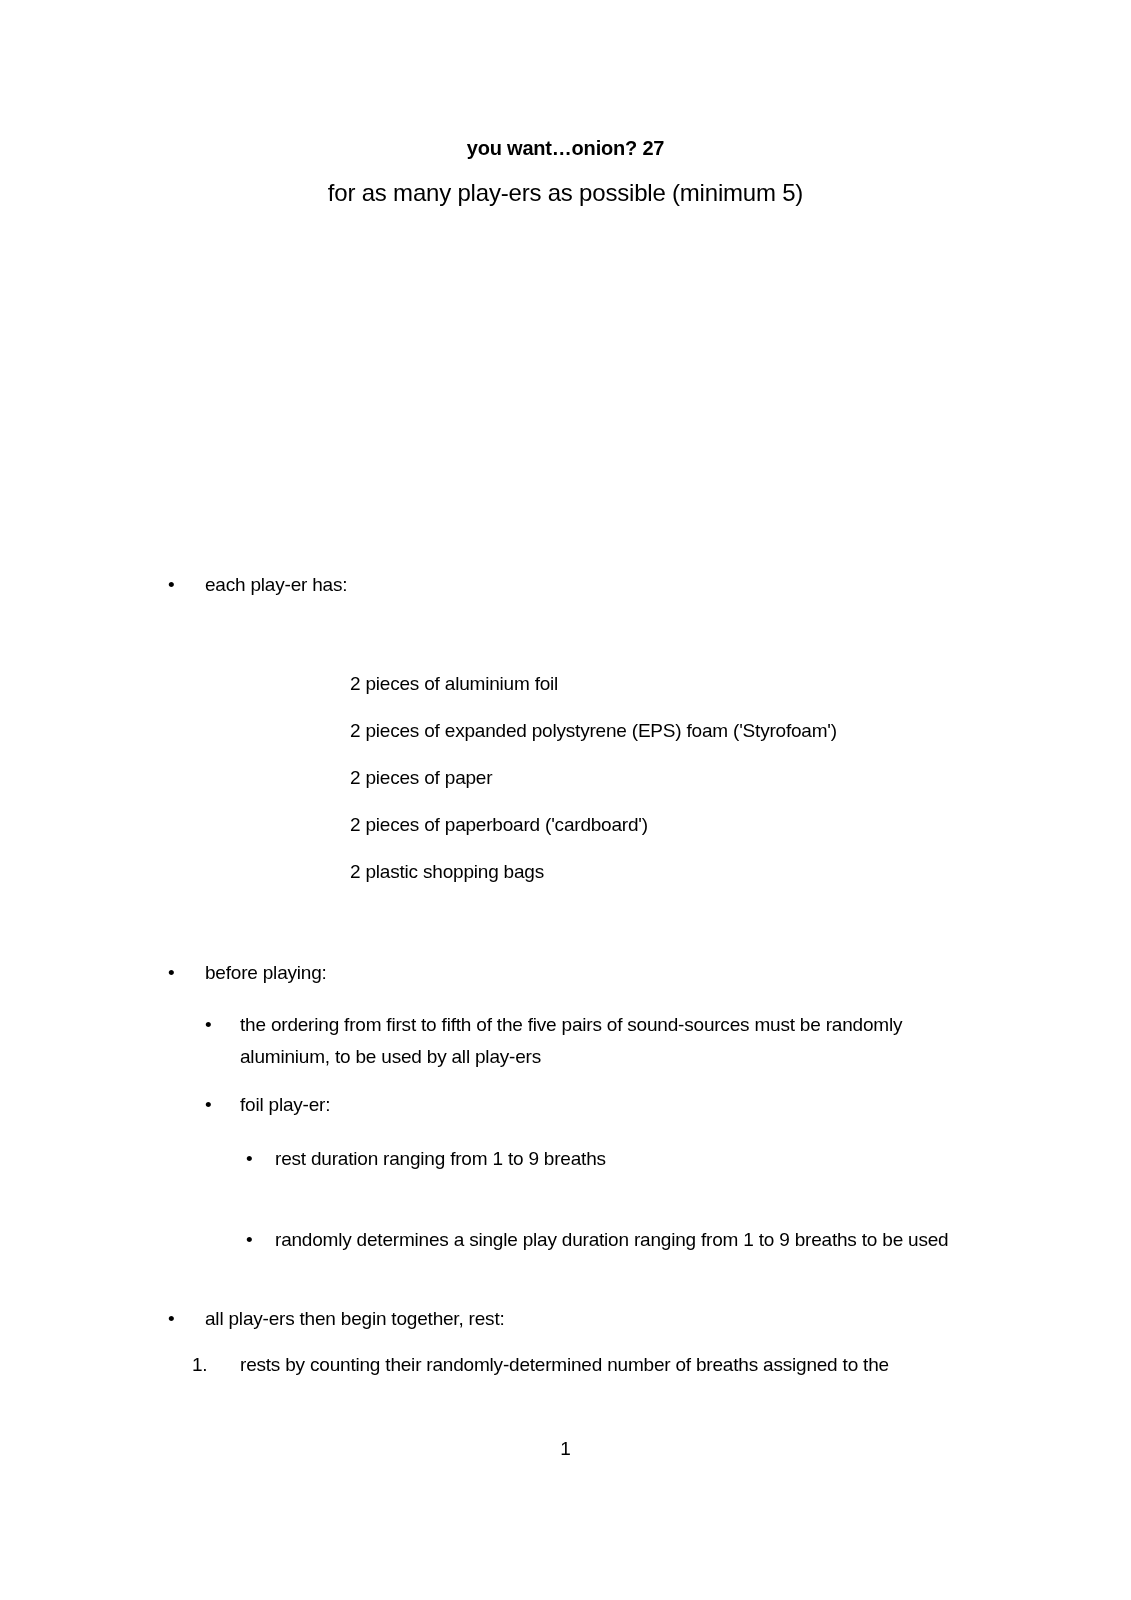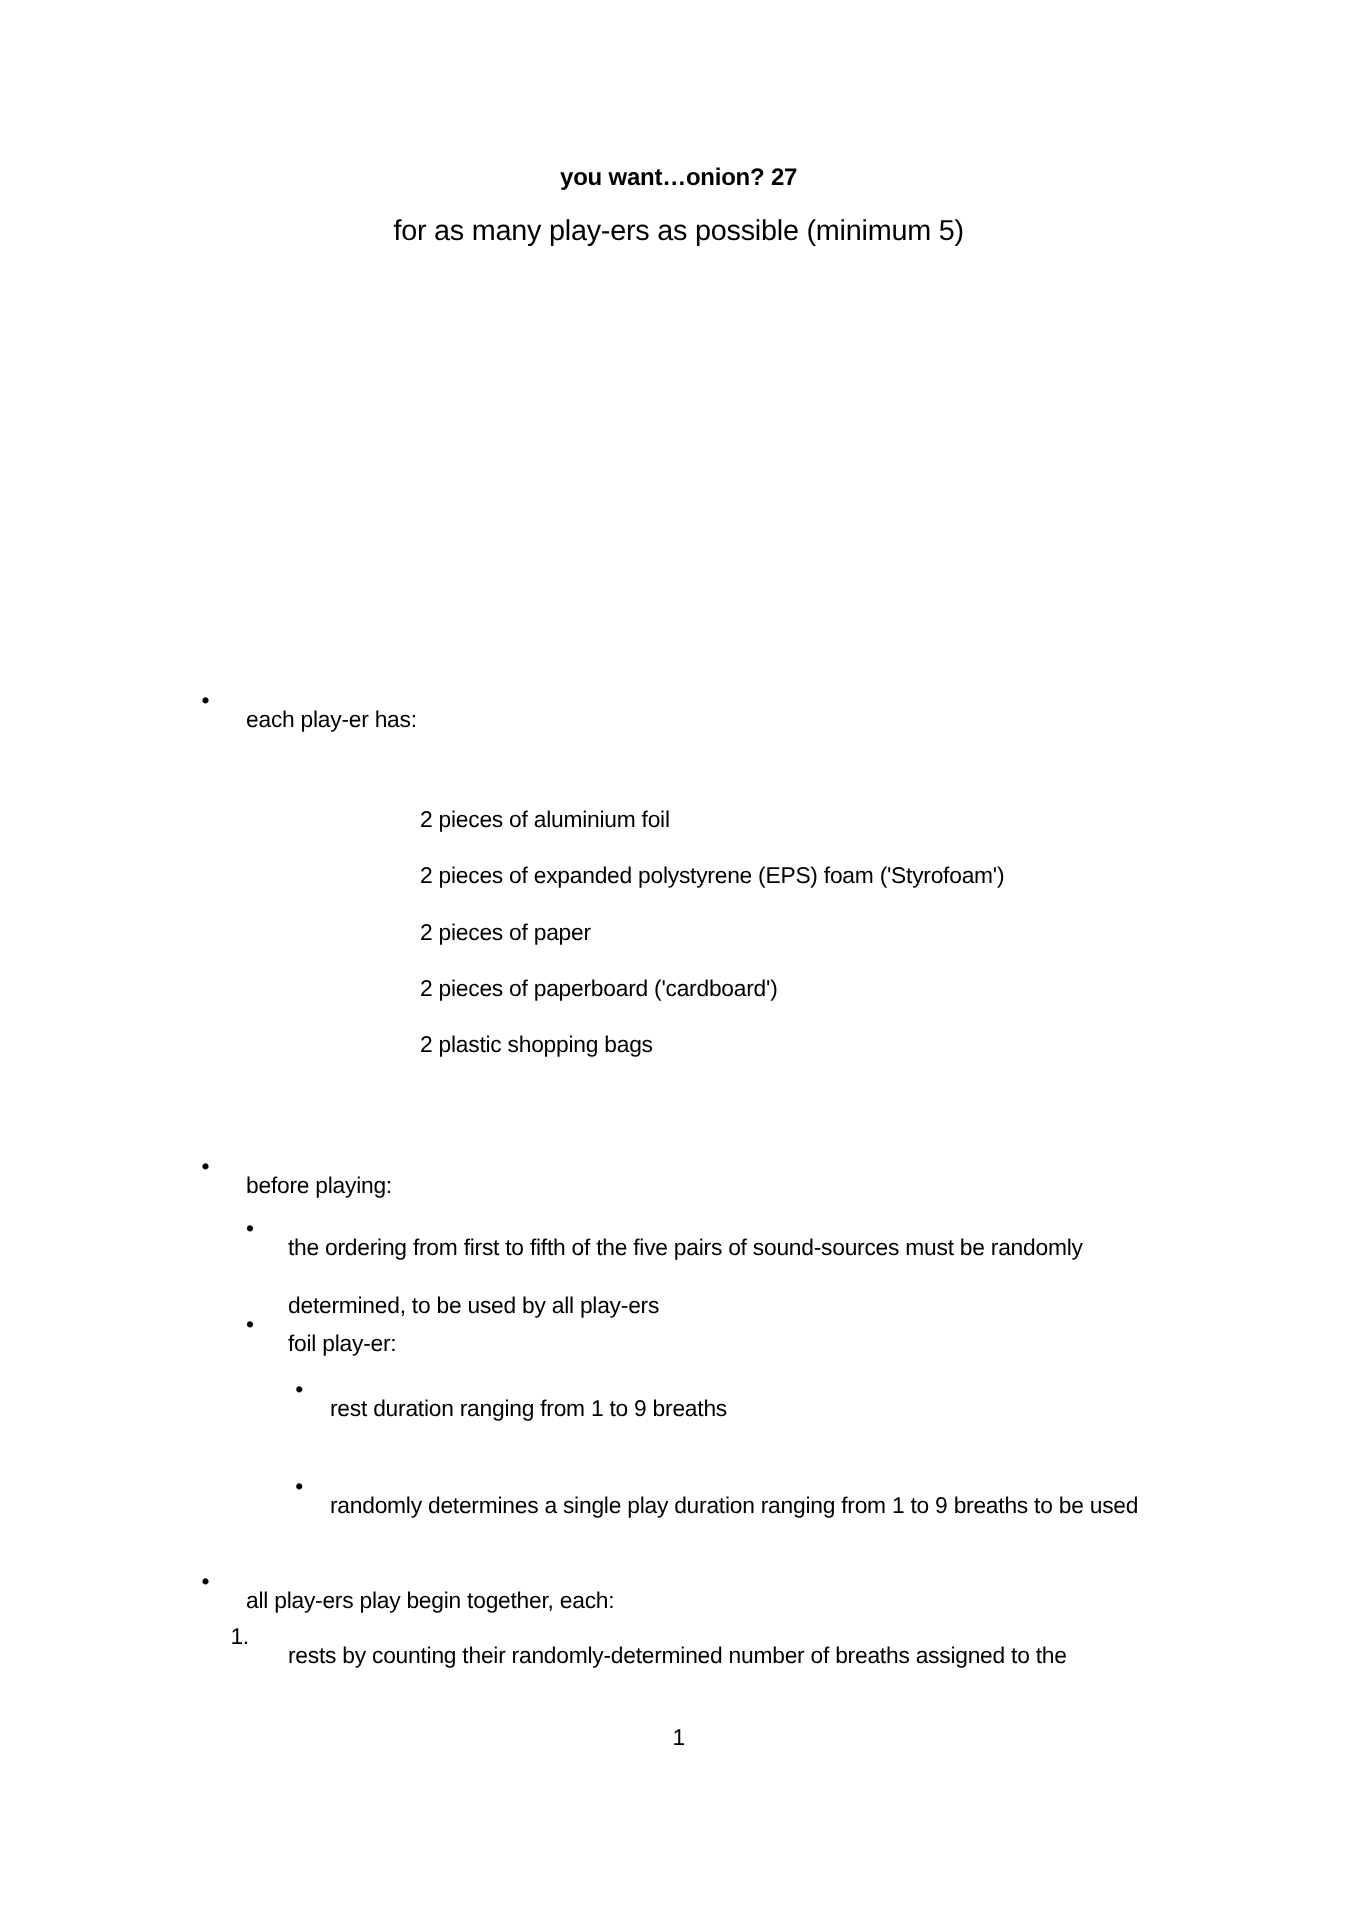--- a/index.html
+++ b/index.html
@@ -50,21 +50,21 @@
   .l3 { left: 246px; }
   .l3 .marker { width: 29px; }
   .num-item { left: 192px; }
   .num-item .marker { width: 48px; }
   .plain-line {
     position: absolute;
     left: 318px;
     white-space: nowrap;
     margin-left: 32px;
   }
-  .wrap-line { white-space: nowrap; margin-top: 16px; }
+  .wrap-line { white-space: nowrap; }
   .page-number {
     top: 1433px;
   }
 </style>
 </head>
 <body>
 
 <div class="page">
 
   <div class="centered doc-title">you want…onion? 27</div>
@@ -84,21 +84,21 @@
 
   <div class="li l1" style="top:957px;">
     <span class="marker">•</span>
     <div class="wrap-line">before playing:</div>
   </div>
 
   <div class="li l2" style="top:1009px;">
     <span class="marker">•</span>
     <div>
       <div class="wrap-line">the ordering from first to fifth of the five pairs of sound-sources must be randomly</div>
-      <div class="wrap-line">determined, to be used by all play-ers</div>
+      <div class="wrap-line">aluminium, to be used by all play-ers</div>
     </div>
   </div>
 
   <div class="li l2" style="top:1089px;">
     <span class="marker">•</span>
     <div class="wrap-line">foil play-er:</div>
   </div>
 
   <div class="li l3" style="top:1143px;">
     <span class="marker">•</span>
@@ -109,21 +109,21 @@
 
   <div class="li l3" style="top:1224px;">
     <span class="marker">•</span>
     <div>
       <div class="wrap-line">randomly determines a single play duration ranging from 1 to 9 breaths to be used</div>
     </div>
   </div>
 
   <div class="li l1" style="top:1303px;">
     <span class="marker">•</span>
-    <div class="wrap-line">all play-ers play begin together, each:</div>
+    <div class="wrap-line">all play-ers then begin together, rest:</div>
   </div>
 
   <div class="li num-item" style="top:1349px;">
     <span class="marker">1.</span>
     <div class="wrap-line">rests by counting their randomly-determined number of breaths assigned to the</div>
   </div>
 
   <div class="centered page-number">1</div>
 
 </div>

